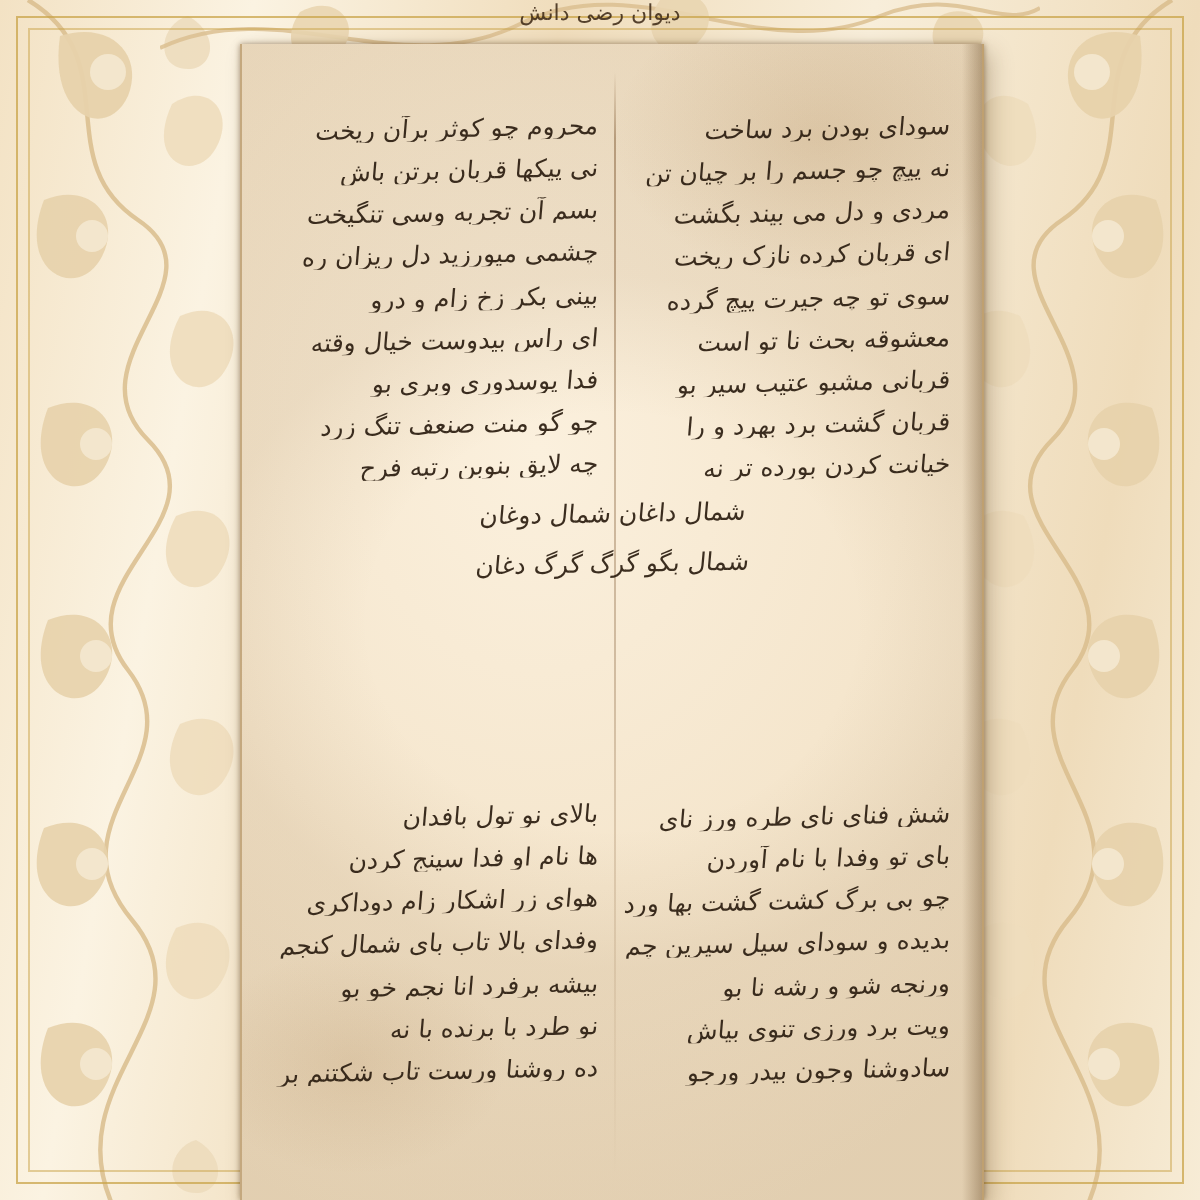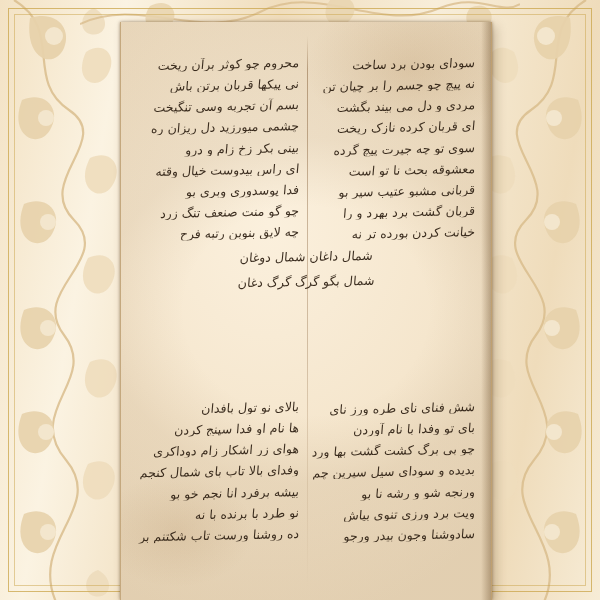--- a/index.html
+++ b/index.html
@@ -205,20 +205,21 @@
   <svg class="ornament orn-top" viewBox="0 0 440 60">
     <path d="M0 38 C60 10, 120 56, 180 26 C240 -4, 300 48, 360 22 C400 6, 420 30, 440 18" fill="none" stroke="#d9bd8d" stroke-width="2" opacity="0.8"></path>
     <path d="M70 20 C88 10, 102 26, 90 40 C78 54, 56 40, 70 20Z" fill="#e9d5b0" opacity="0.9"></path>
     <path d="M250 14 C268 4, 282 20, 270 34 C258 48, 236 34, 250 14Z" fill="#e9d5b0" opacity="0.9"></path>
     <path d="M390 22 C406 14, 418 28, 408 40 C398 52, 378 38, 390 22Z" fill="#e9d5b0" opacity="0.9"></path>
   </svg>
 
   <div class="gold-rule outer"></div>
   <div class="gold-rule inner"></div>
 
+  <div class="top-caption">دیوان رضی دانش</div>
 
   <div id="manuscript">
     <div class="paper-stain"></div>
     <div class="edge-dark"></div>
     <div class="center-rule"></div>
 
     <div class="text-block block-1">
 
       <div class="verse-row">
         <div class="hemistich right">سودای بودن برد ساخت</div>

